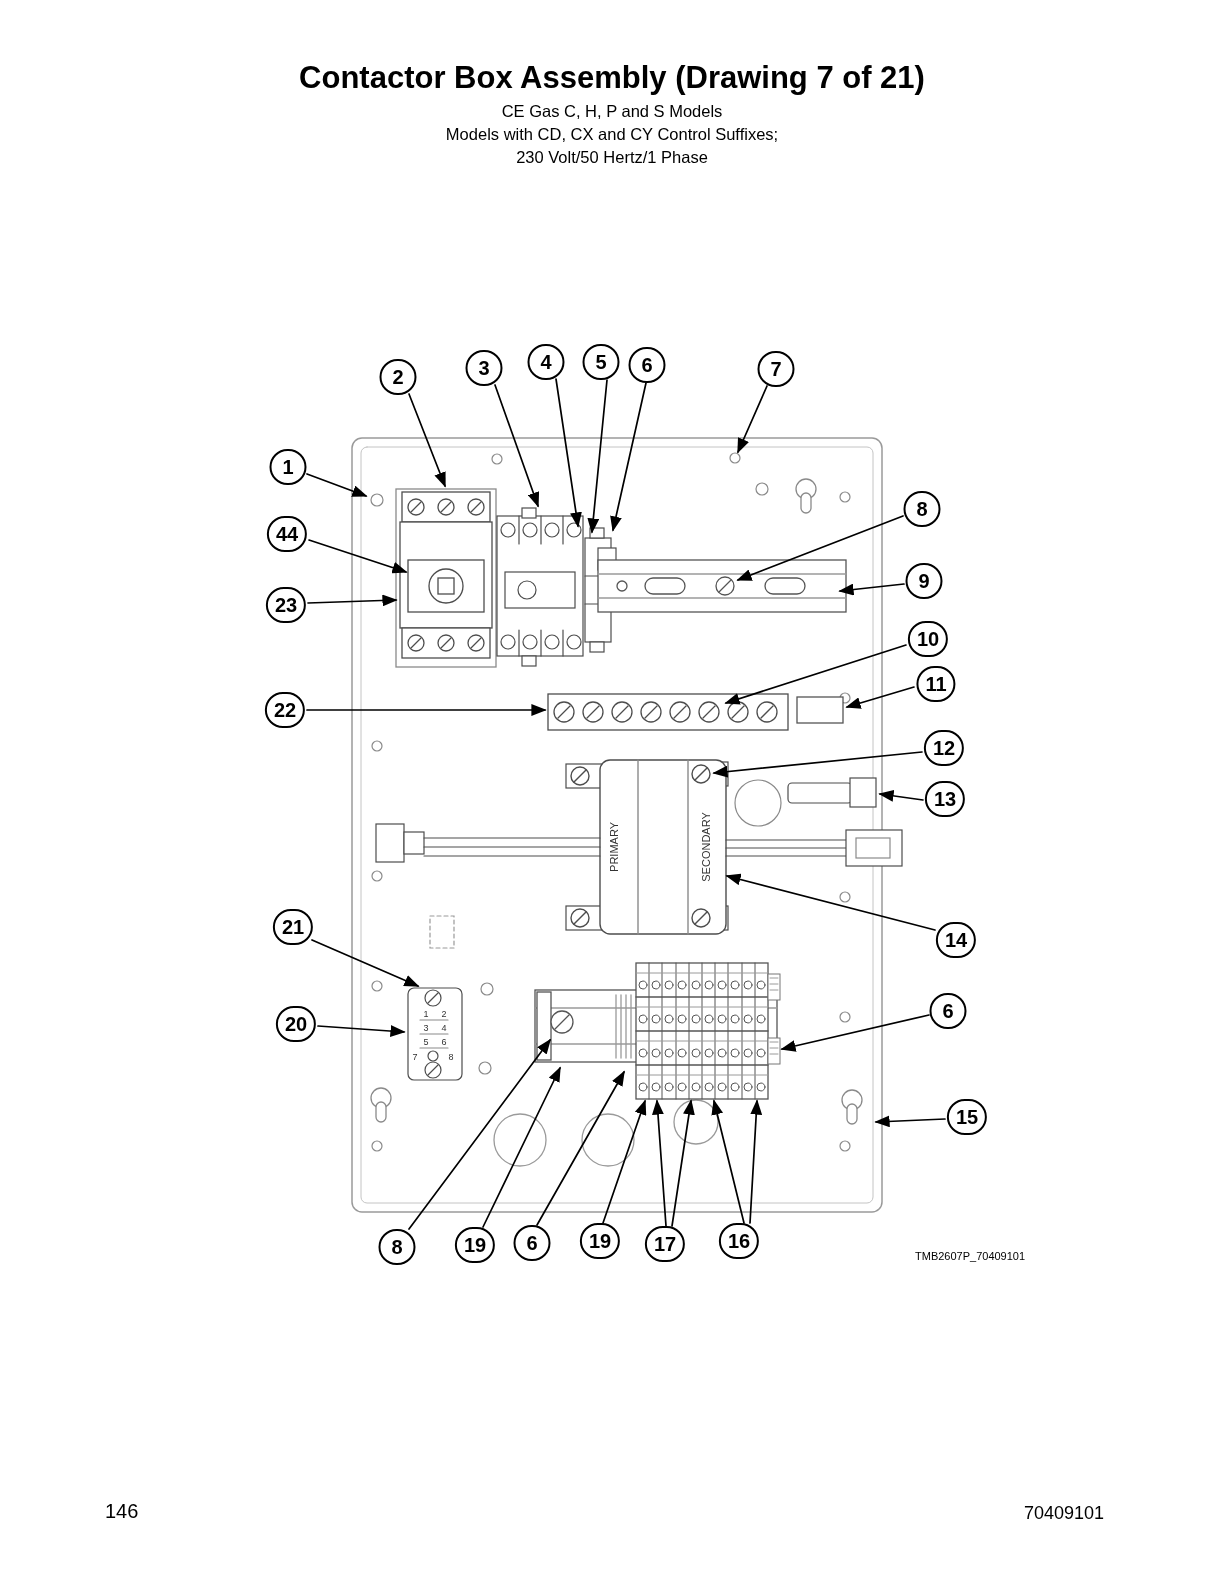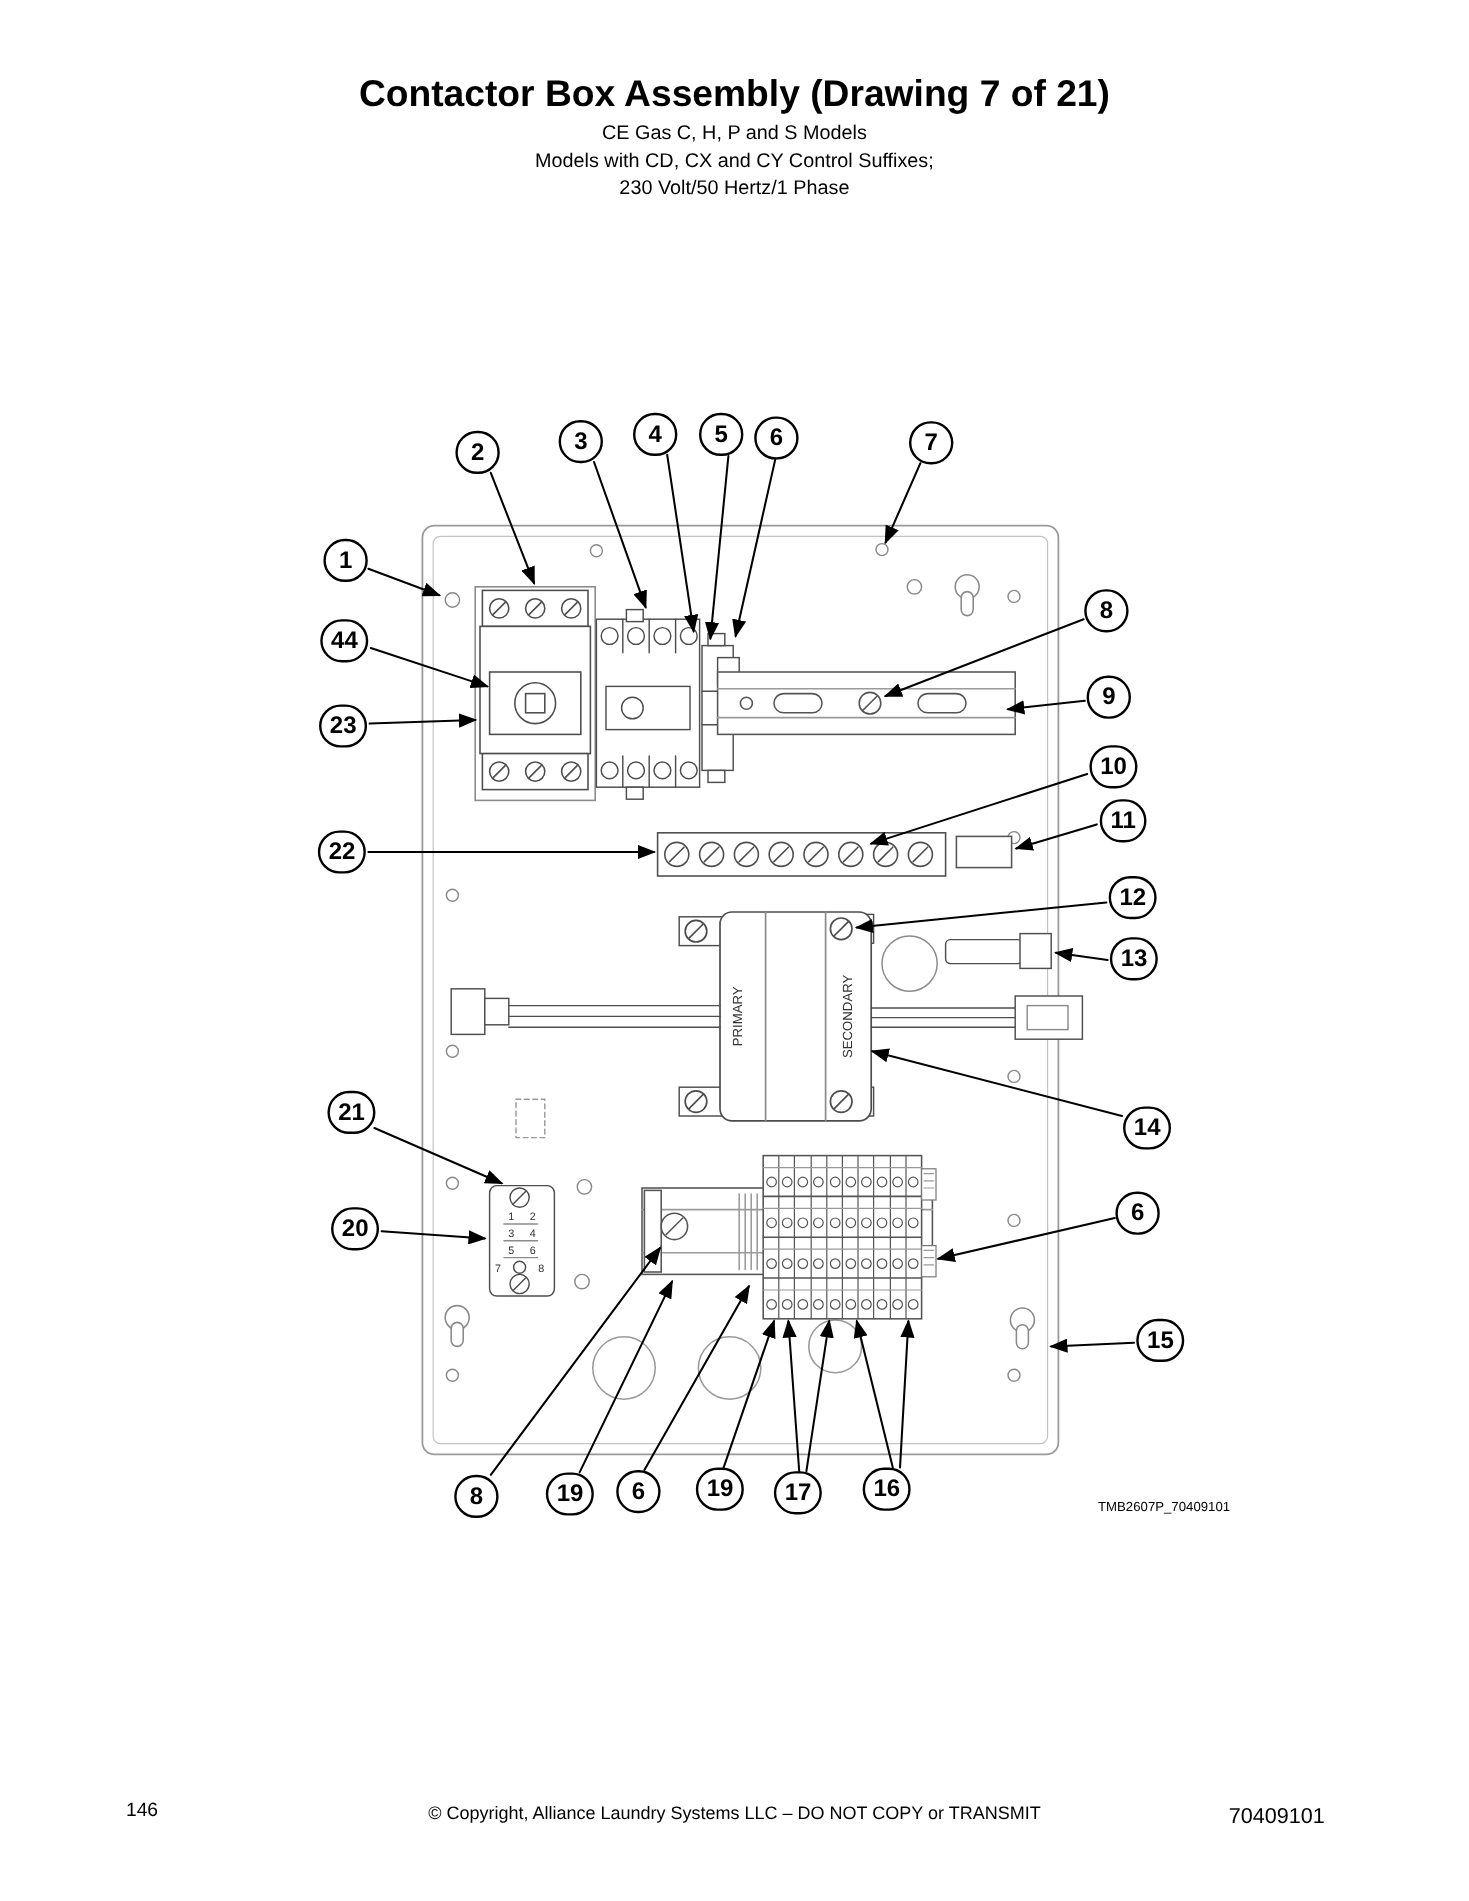--- a/index.html
+++ b/index.html
@@ -37,21 +37,21 @@
     display:flex; align-items:center; justify-content:center;
     font-size:20px; font-weight:bold;
     z-index:2;
   }
 
   .ref-code {
     position:absolute; left:915px; top:1250px;
     font-size:11px; z-index:2;
   }
 
-  .footer-page   { position:absolute; left:105px;  top:1500px; font-size:16px; z-index:2; }
+  .footer-page   { position:absolute; left:105px;  top:1500px; font-size:20px; z-index:2; }
   .footer-copy   { position:absolute; left:0; width:100%; top:1503px; text-align:center; font-size:15px; z-index:2; }
   .footer-doc    { position:absolute; right:120px; top:1503px; font-size:18px; z-index:2; }
 </style>
 </head>
 <body>
 
 <div class="page">
 
   <div class="title">Contactor Box Assembly (Drawing 7 of 21)</div>
   <div class="subtitle s1">CE Gas C, H, P and S Models</div>
@@ -363,16 +363,15 @@
   <div class="callout" style="left:285px; top:710px;">22</div>
   <div class="callout" style="left:286px; top:605px;">23</div>
   <div class="callout" style="left:287px; top:534px;">44</div>
   <div class="callout" style="left:948px; top:1011px;">6</div>
   <div class="callout" style="left:532px; top:1243px;">6</div>
   <div class="callout" style="left:397px; top:1247px;">8</div>
 
   <div class="ref-code">TMB2607P_70409101</div>
 
   <div class="footer-page">146</div>
-  <div class="footer-copy">© Copyright, Alliance Laundry Systems LLC – DO NOT COPY or TRANSMIT</div>
   <div class="footer-doc">70409101</div>
 
 </div>
 
 </body></html>

